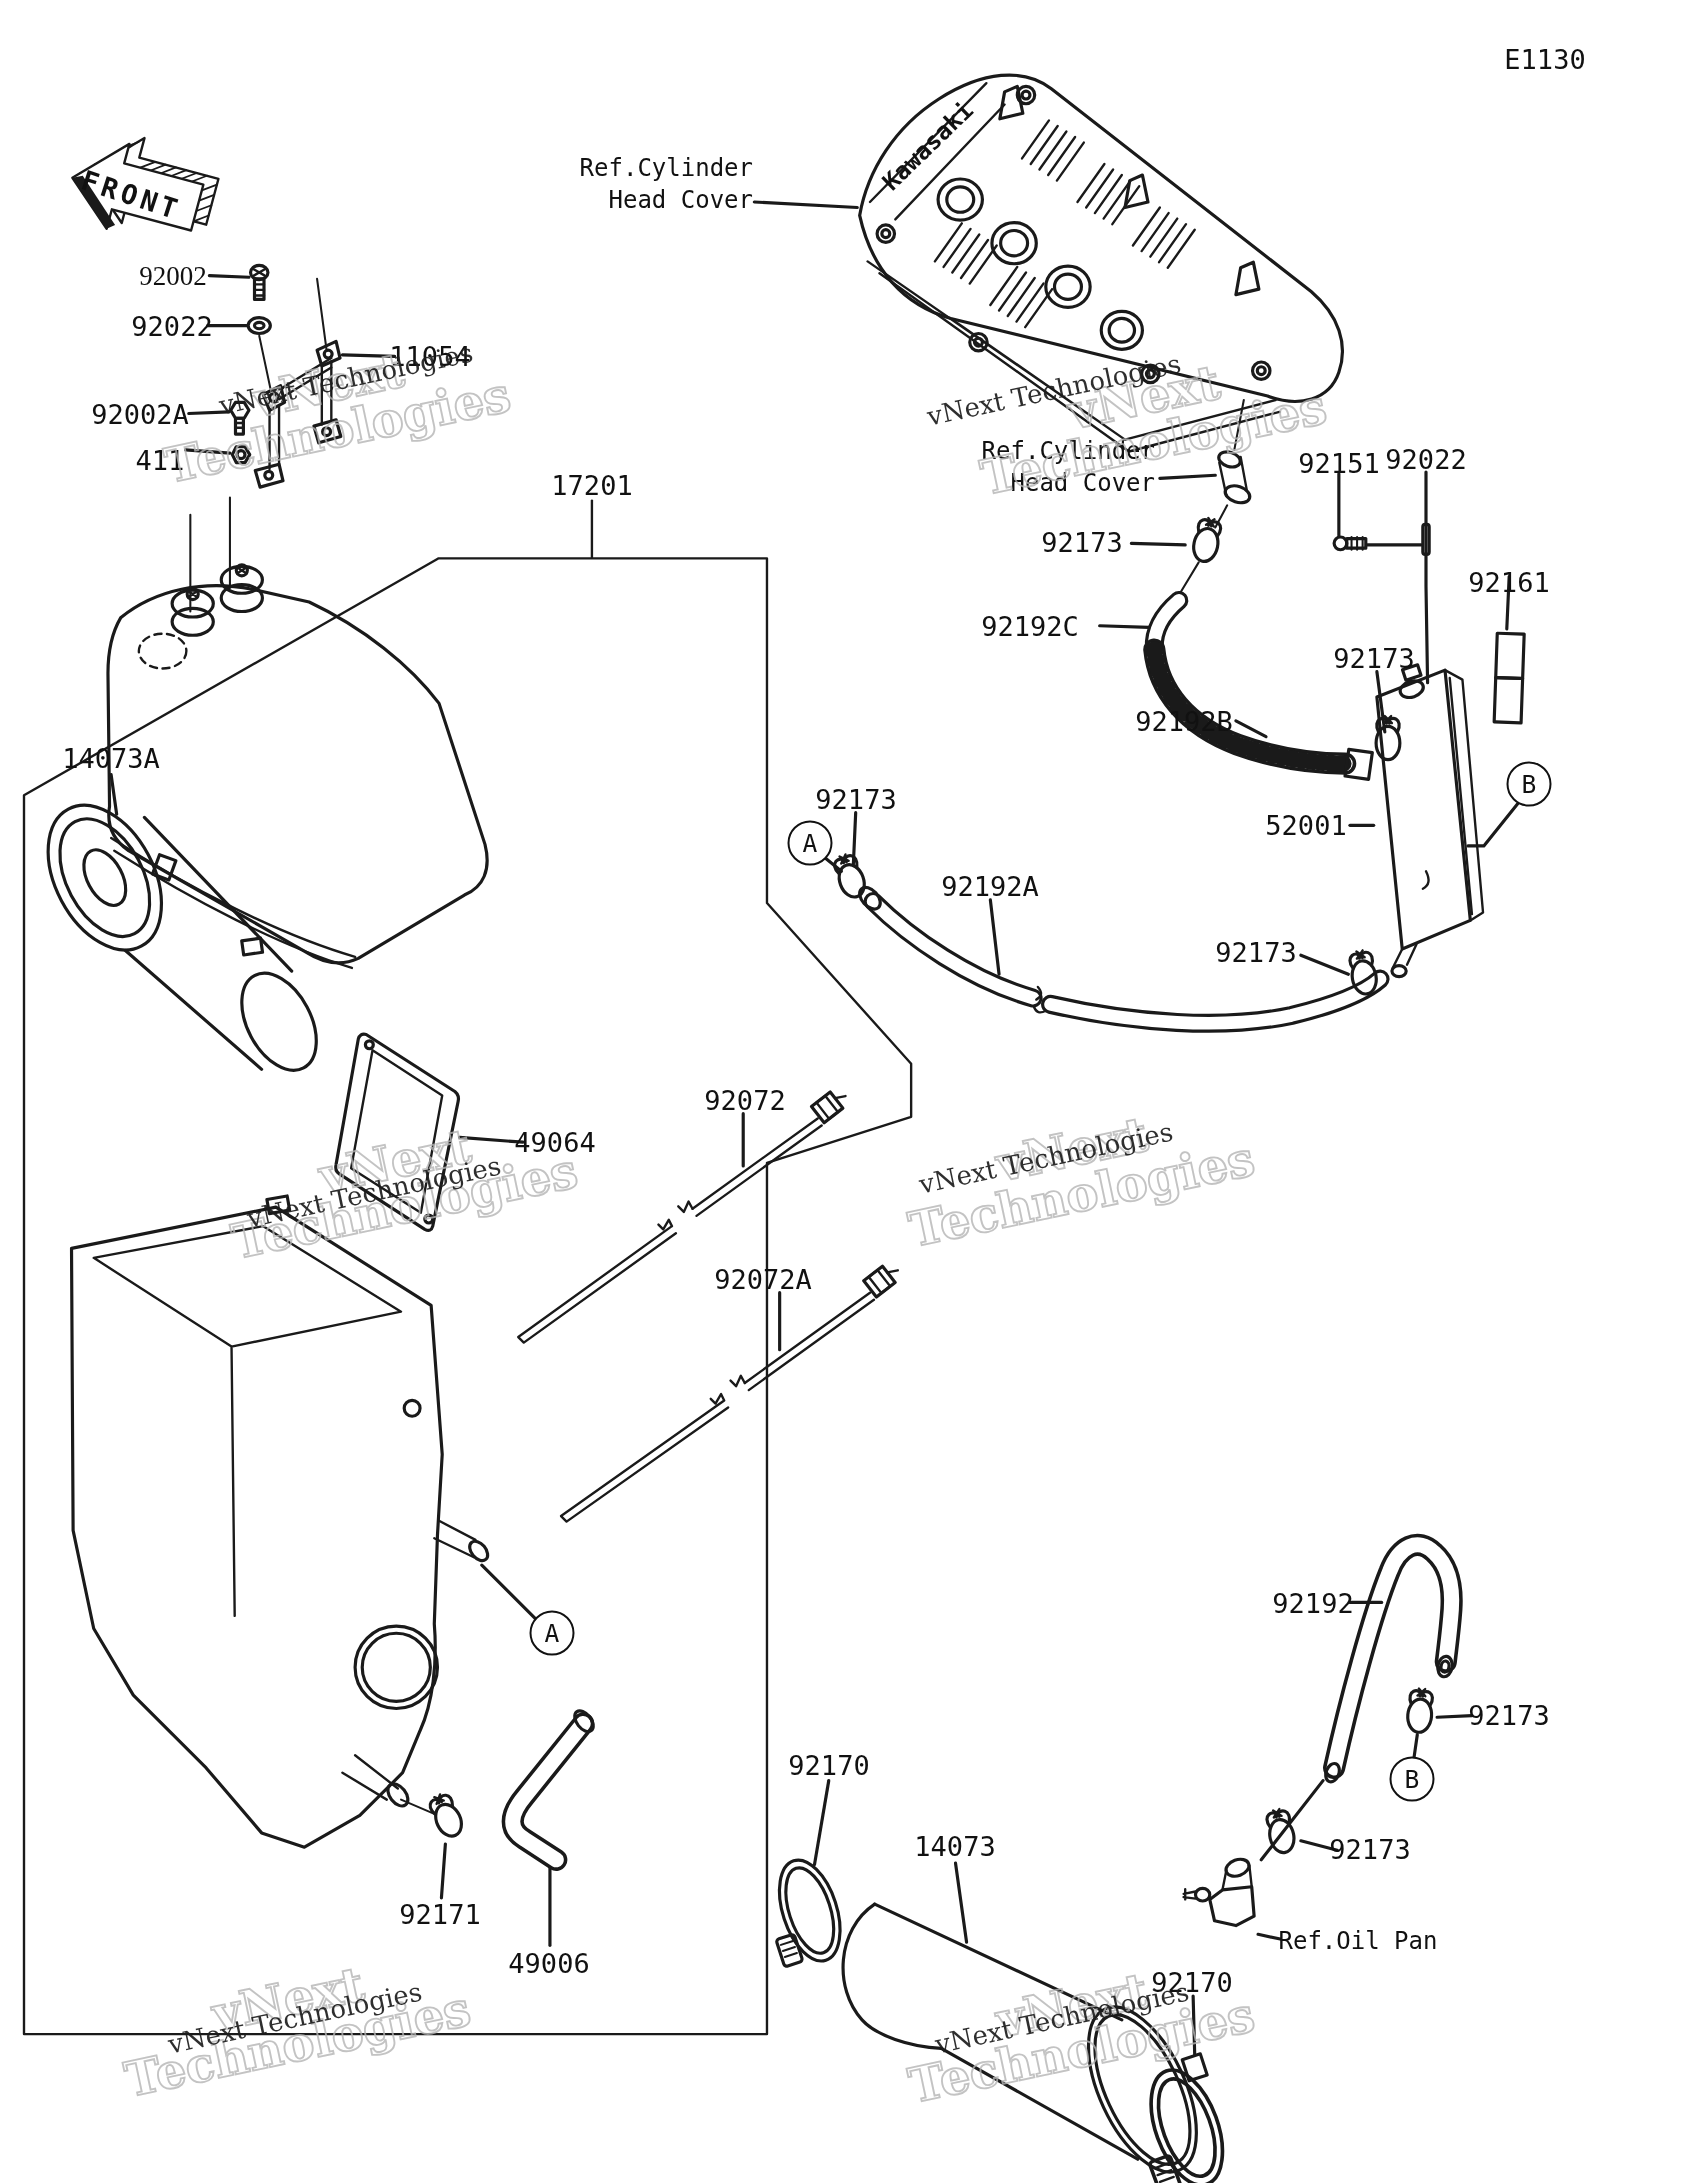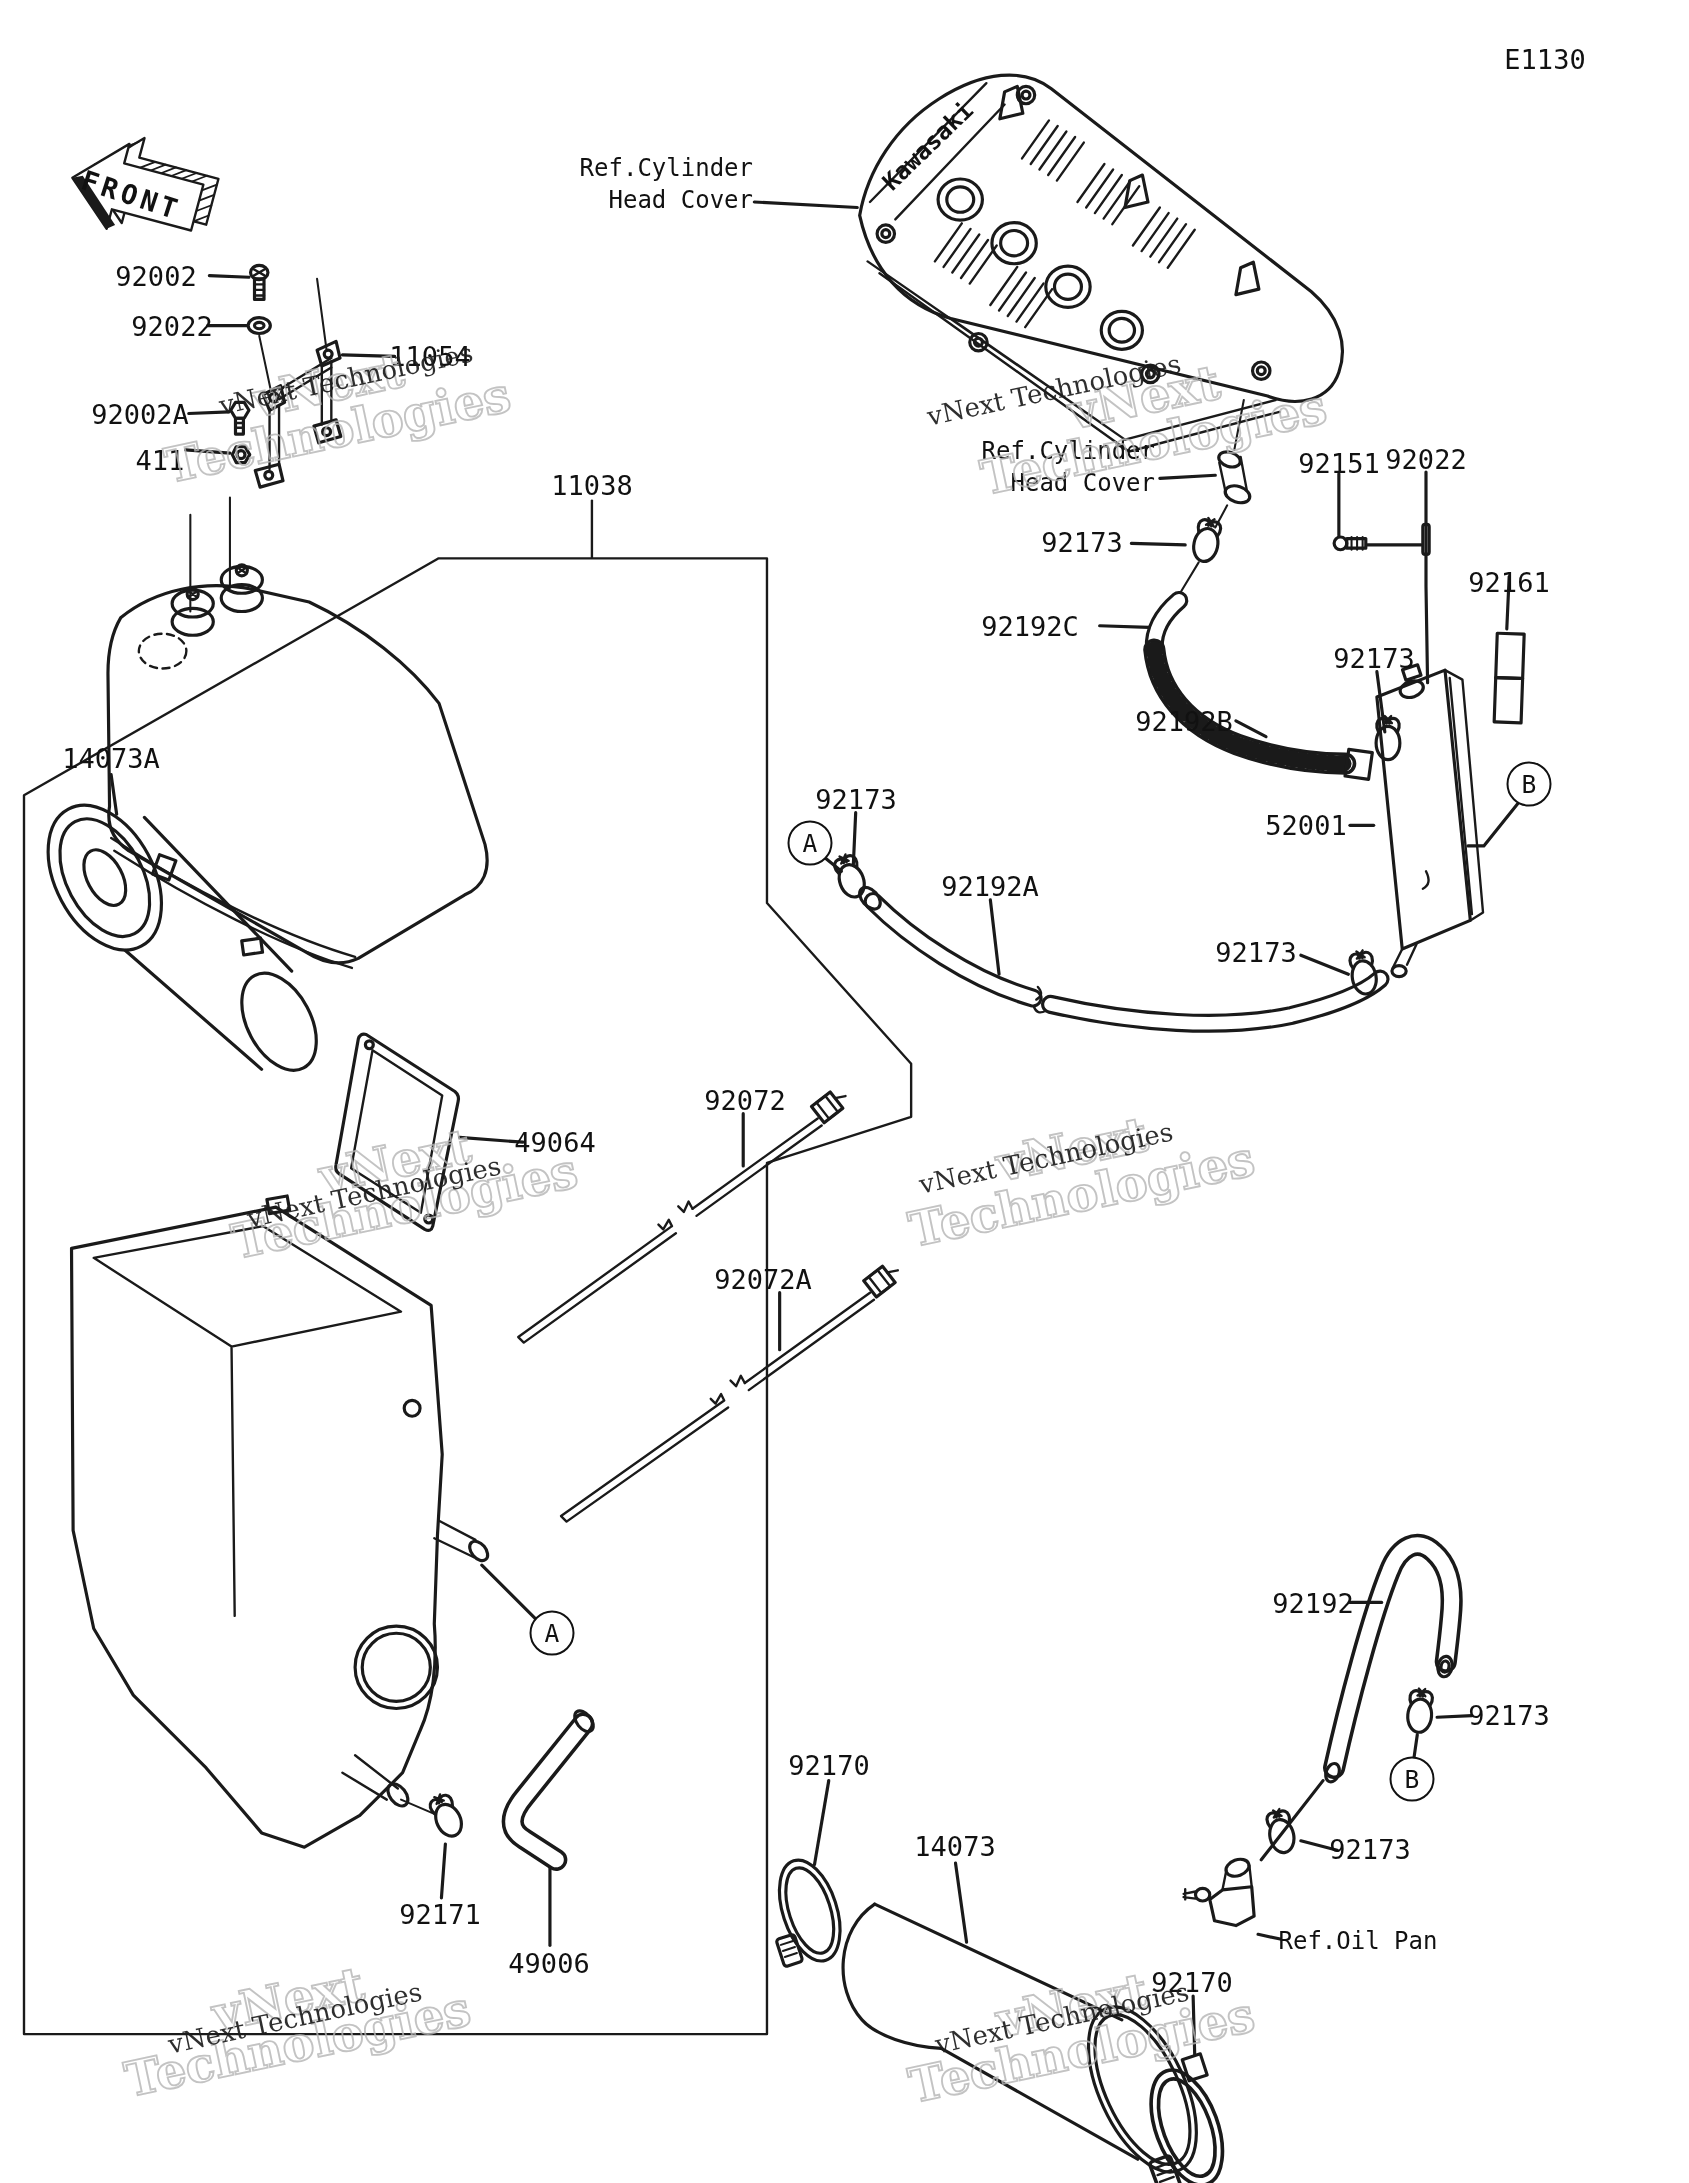--- a/index.html
+++ b/index.html
@@ -337,26 +337,26 @@
     <path d="M1858,2166 L1814,2168"></path>
     <path d="M1789,2190 L1785,2218"></path>
     <path d="M1688,2336 L1642,2324"></path>
     <path d="M1670,2248 L1592,2348"></path>
     <path d="M1588,2442 L1616,2448"></path>
   </g>
 </svg>
 
 <div class="pagecode" style="left:1545px;top:59px;">E1130</div>
 
-<div class="lbl" style="left:156px;top:276px;">92002</div>
+<div class="lbl" style="left:173px;top:276px;font-family:Liberation Serif, serif;">92002</div>
 <div class="lbl" style="left:172px;top:326px;">92022</div>
 <div class="lbl" style="left:430px;top:356px;">11054</div>
 <div class="lbl" style="left:140px;top:414px;">92002A</div>
 <div class="lbl" style="left:160px;top:460px;">411</div>
-<div class="lbl" style="left:592px;top:485px;">11038</div>
+<div class="lbl" style="left:592px;top:485px;">17201</div>
 <div class="lbl" style="left:111px;top:758px;">14073A</div>
 <div class="lbl" style="left:555px;top:1142px;">49064</div>
 <div class="lbl" style="left:745px;top:1100px;">92072</div>
 <div class="lbl" style="left:763px;top:1279px;">92072A</div>
 <div class="lbl" style="left:440px;top:1914px;">92171</div>
 <div class="lbl" style="left:549px;top:1963px;">49006</div>
 <div class="lbl" style="left:829px;top:1765px;">92170</div>
 <div class="lbl" style="left:955px;top:1846px;">14073</div>
 <div class="lbl" style="left:1192px;top:1982px;">92170</div>
 <div class="lbl" style="left:1339px;top:463px;">92151</div>

